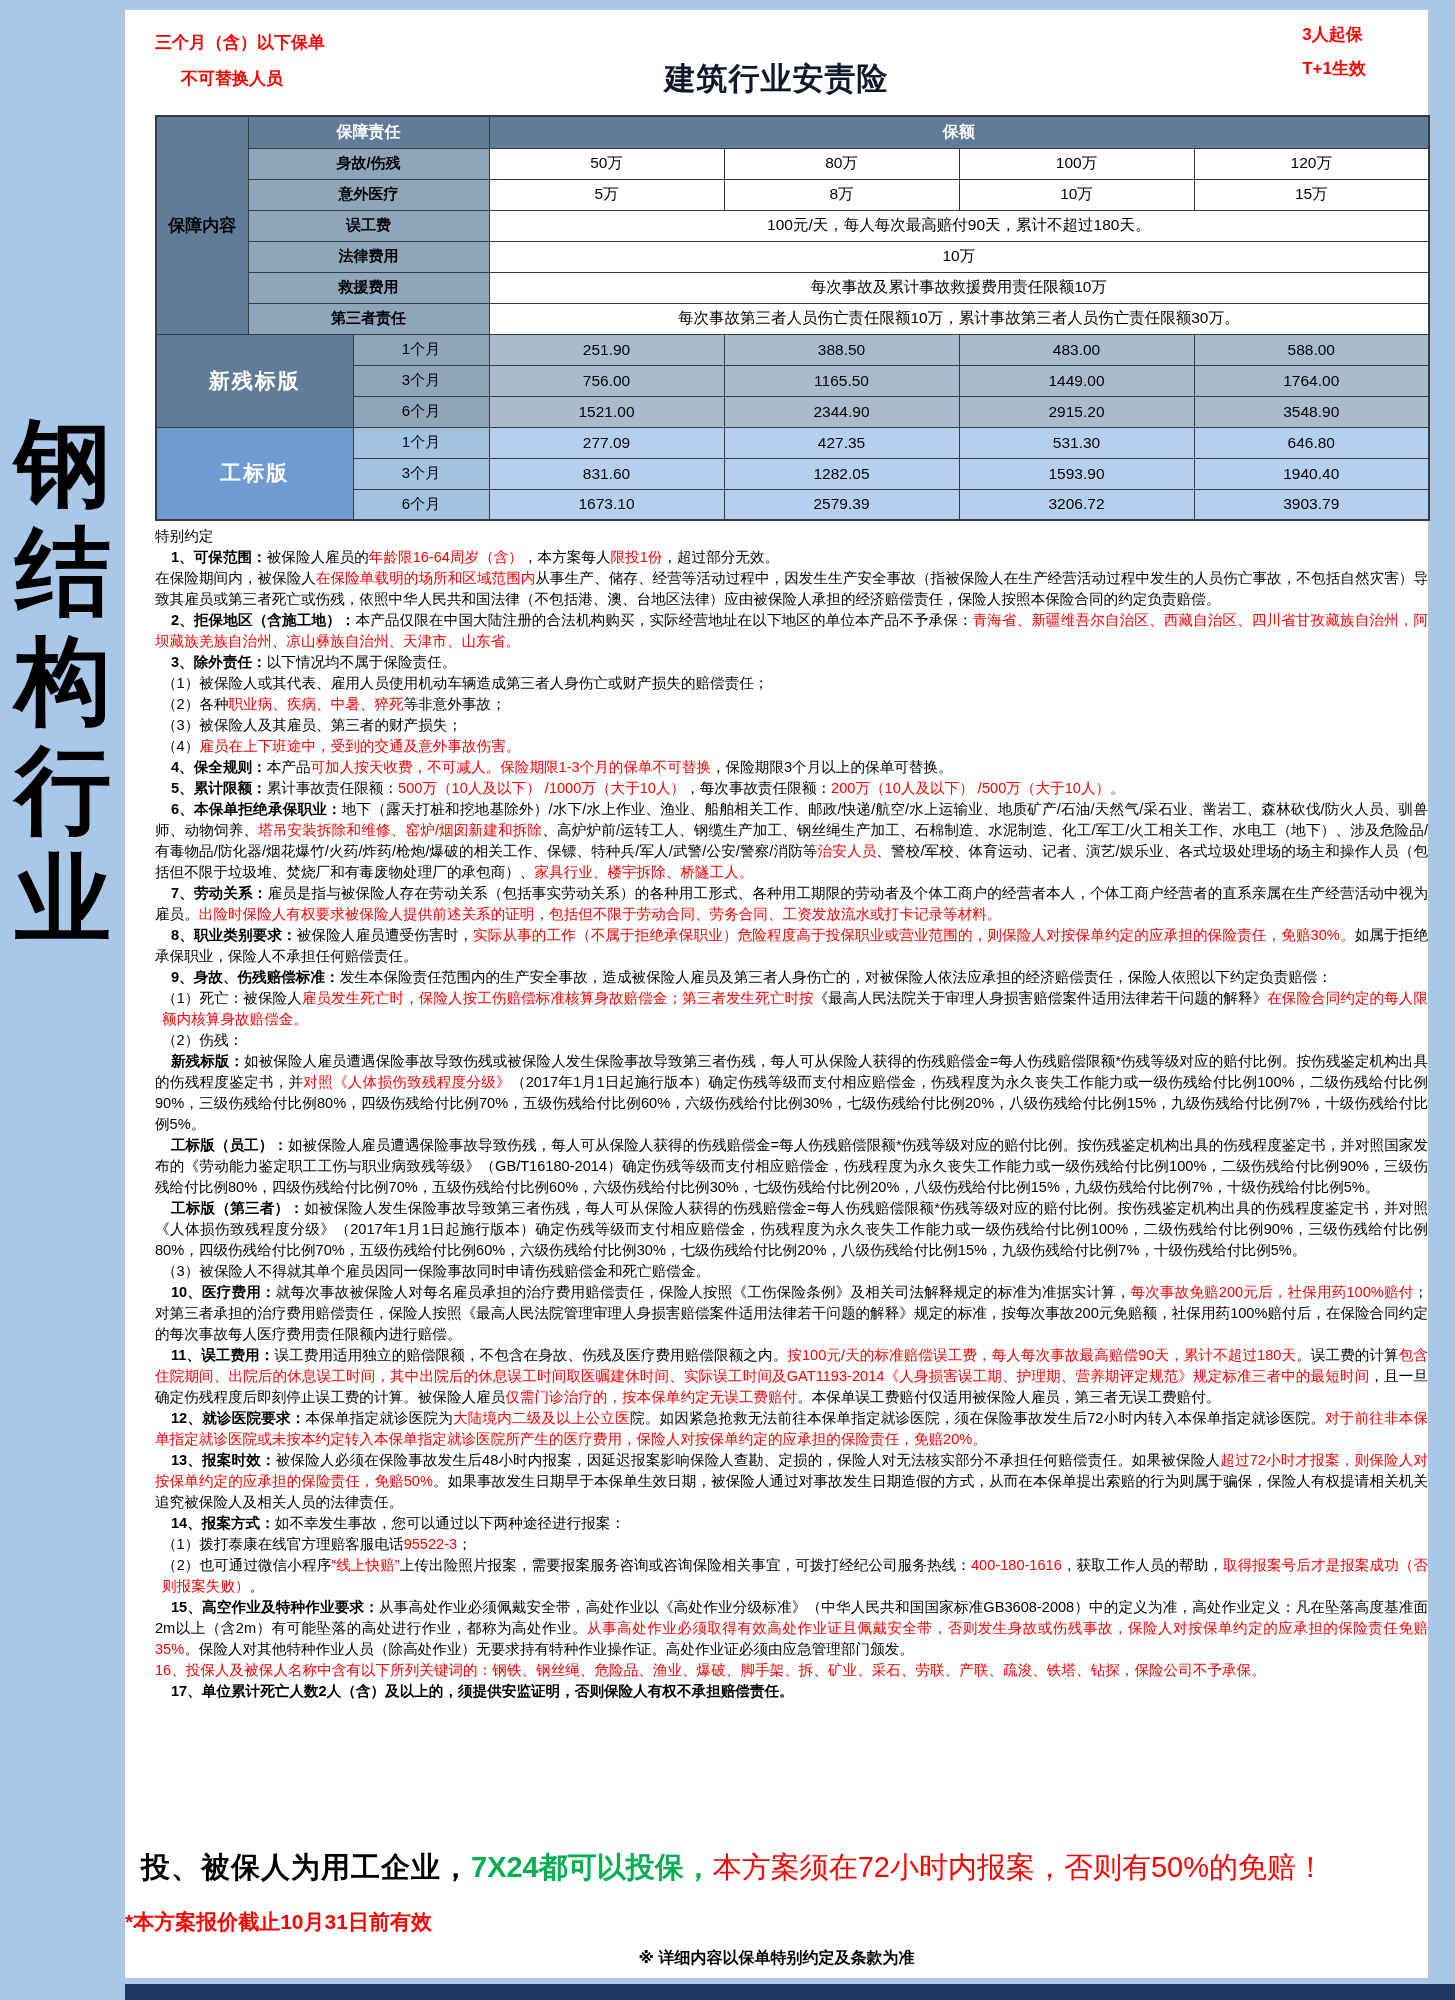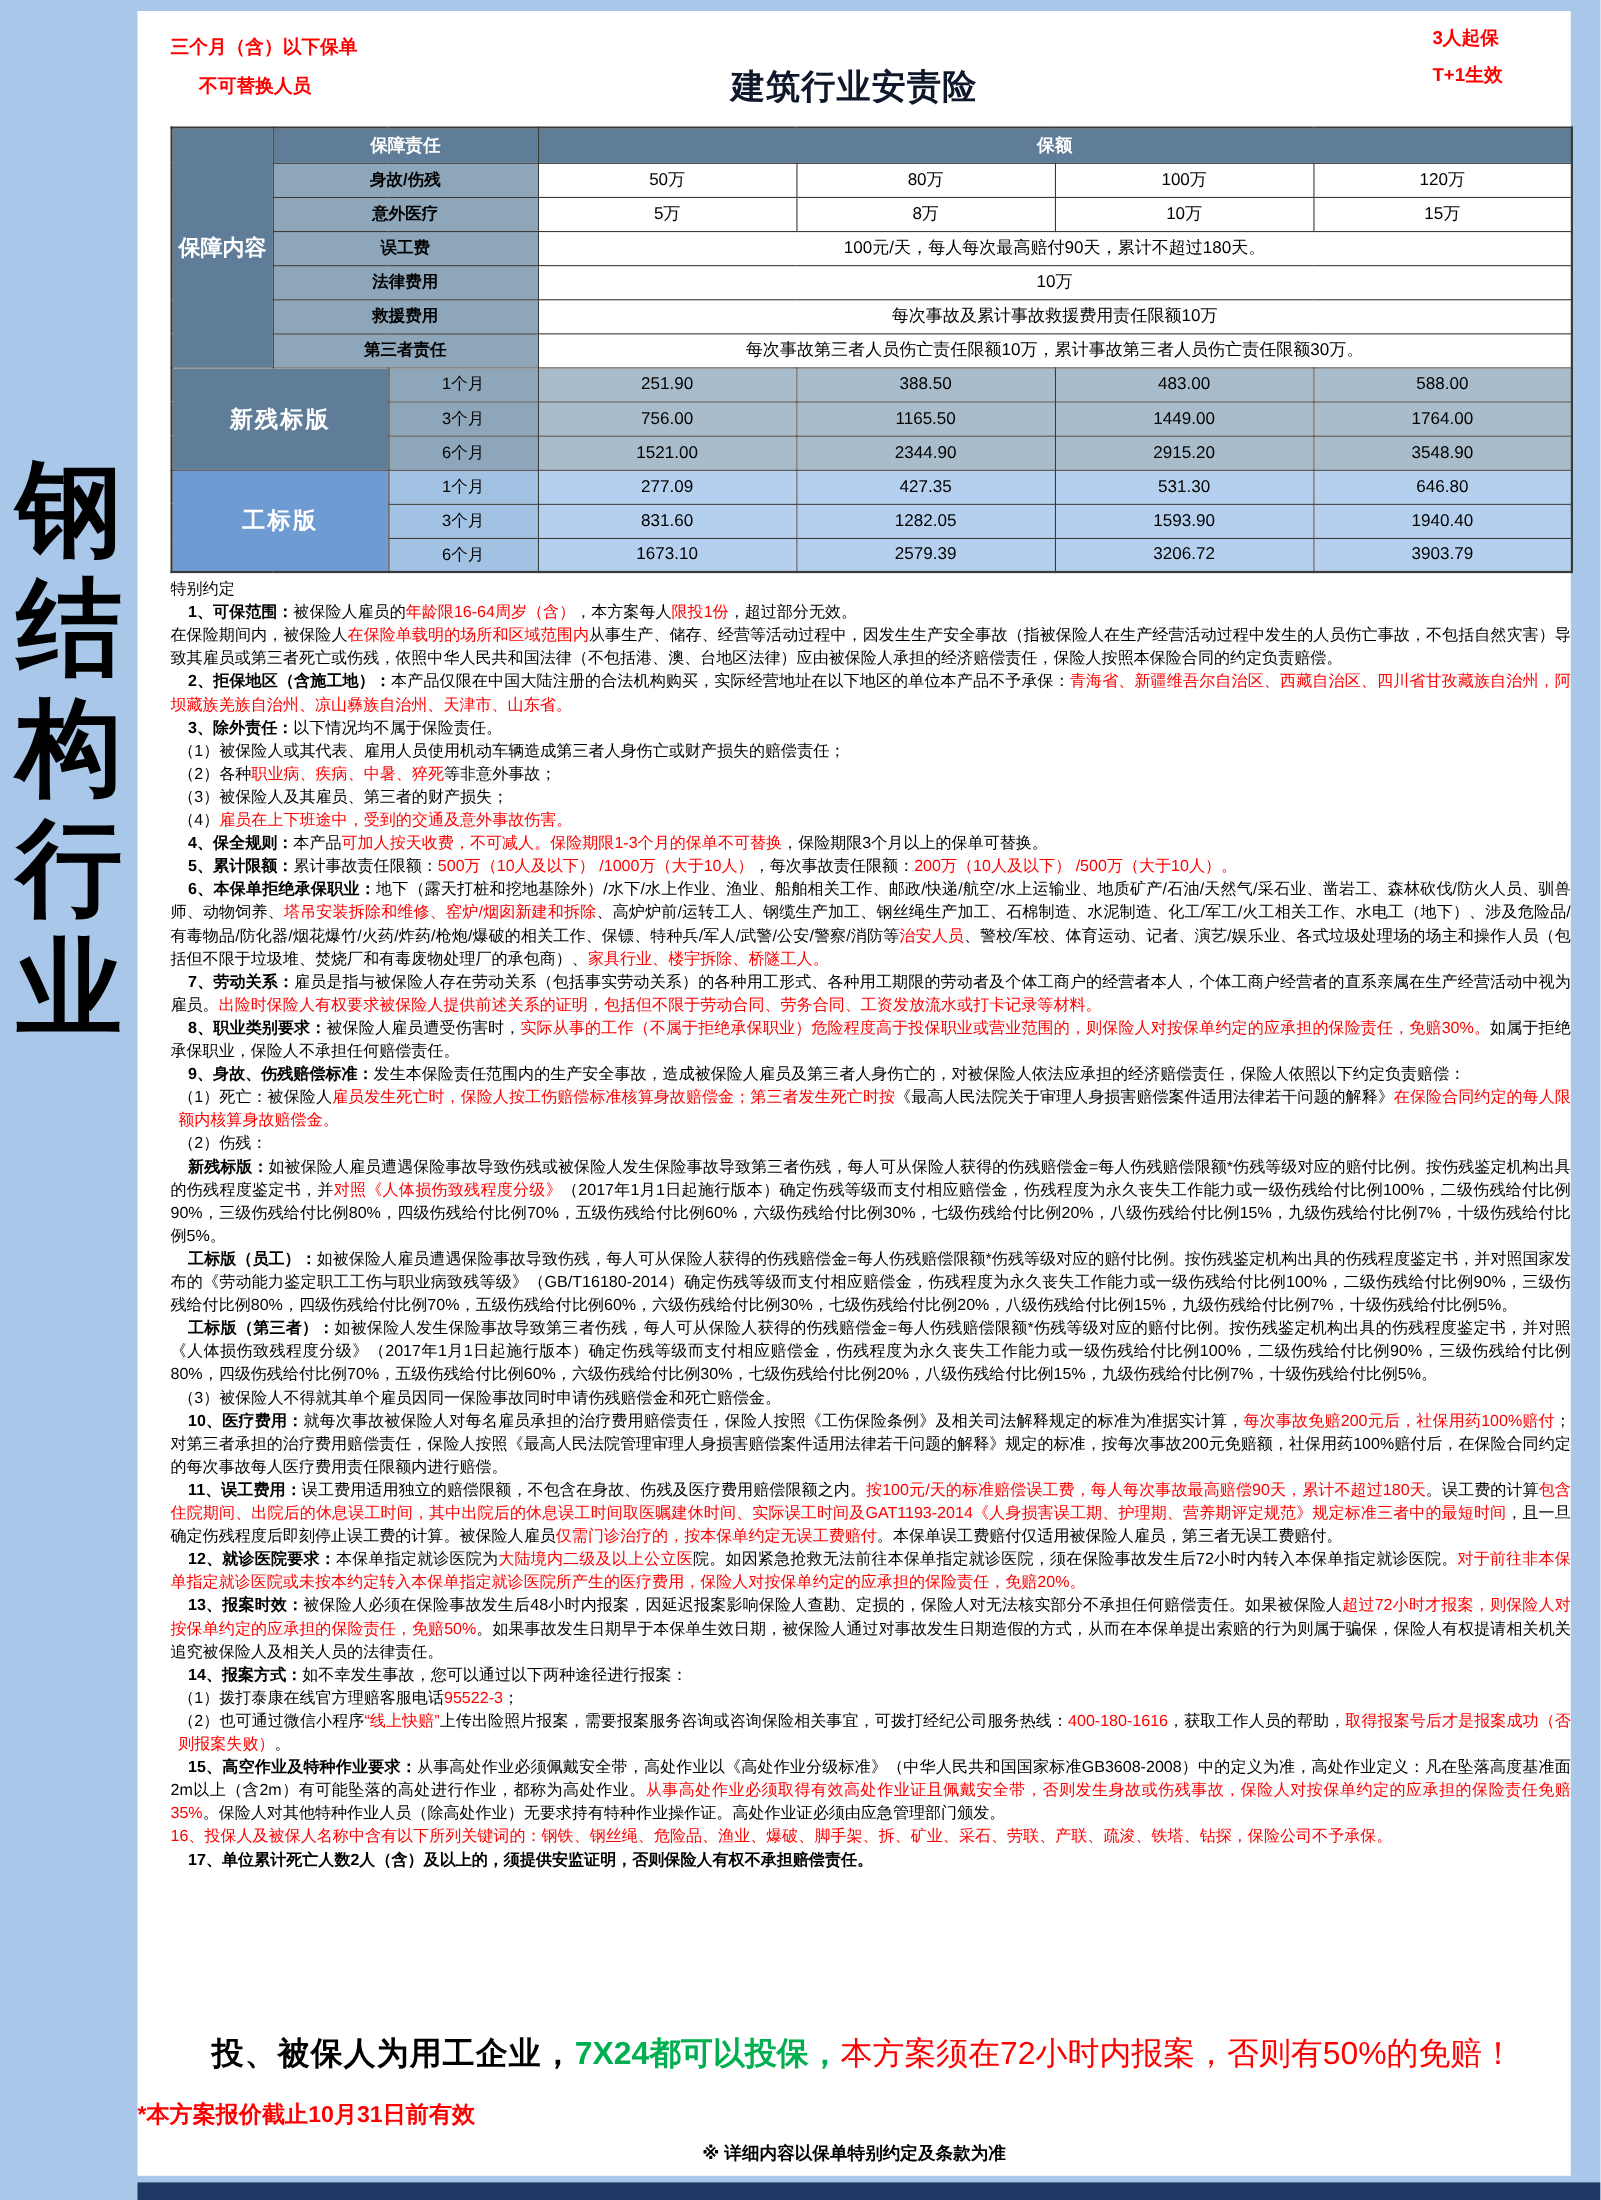--- a/index.html
+++ b/index.html
@@ -17,21 +17,21 @@
   .hdr-left .l2{margin-top:19px;margin-left:26px;}
   .hdr-title{position:absolute;left:0;top:48px;width:100%;text-align:center;color:#0f172a;font-size:31px;font-weight:bold;letter-spacing:1px;}
   .hdr-right{position:absolute;right:62px;top:16px;color:#ff0000;font-weight:bold;font-size:17px;text-align:left;line-height:17px;}
   .hdr-right .r2{margin-top:17px;}
 
   
   table.cov{position:absolute;left:30px;top:105px;border-collapse:collapse;table-layout:fixed;width:1273px;border:2px solid #3a3a3a;}
   table.cov td{border:1px solid #3a3a3a;text-align:center;vertical-align:middle;padding:0 4px;overflow:hidden;white-space:nowrap;margin-top:16px;}
   table.cov tr{height:31px;}
   table.cov tr.hrow{height:32px;}
-  .c-corner{background:#5f7d98;color:#ffffff;font-weight:bold;font-size:20px;}
+  .c-corner{background:#5f7d98;color:#000000;font-weight:bold;font-size:17px;}
   .c-head{background:#5f7d98;color:#fff;font-weight:bold;font-size:16px;}
   .c-label{background:#8ea6ba;color:#000;font-weight:bold;font-size:15px;}
   .c-val{background:#ffffff;color:#000;font-size:15.5px;}
   .c-ver{color:#fff;font-weight:bold;font-size:21px;letter-spacing:2px;}
   .c-ver.slate{background:#5f7d98;}
   .c-ver.blue{background:#6f9bd3;}
   .c-month.slate{background:#8ea6ba;color:#000;font-size:15px;}
   .c-month.blue{background:#a2c2e4;color:#000;font-size:15px;}
   .c-pval{color:#000;font-size:15.5px;}
   .c-pval.slate{background:#a9bccb;}
@@ -41,21 +41,21 @@
   .provisions{position:absolute;left:30px;top:516px;width:1273px;color:#000;font-size:14.6px;line-height:21px;text-align:justify;}
   .prov-title{font-size:14.6px;}
   .para{margin:0;}
   .para.ind{padding-left:7px;}
   .seg-n{color:#000;}
   .seg-b{color:#000;font-weight:bold;margin-left:16px;}
   .seg-r{color:#ff0000;font-weight:normal;}
   .seg-g{color:#00b050;font-weight:bold;}
 
   
-  .footer-headline{position:absolute;left:0;top:1840px;width:100%;text-align:center;font-size:29px;line-height:34px;}
+  .footer-headline{position:absolute;left:0;top:1840px;width:100%;text-align:left;font-size:29px;line-height:34px;}
   .footer-headline .seg-b{letter-spacing:1px;}
   .validity{position:absolute;left:0;top:1898px;width:100%;text-align:left;color:#ff0000;font-weight:bold;font-size:21px;}
   .note{position:absolute;left:0;top:1938px;width:100%;text-align:center;color:#000;font-weight:bold;font-size:16px;}
 </style>
 </head>
 <body>
 
 <div class="page">
 
   <div class="side-text">

